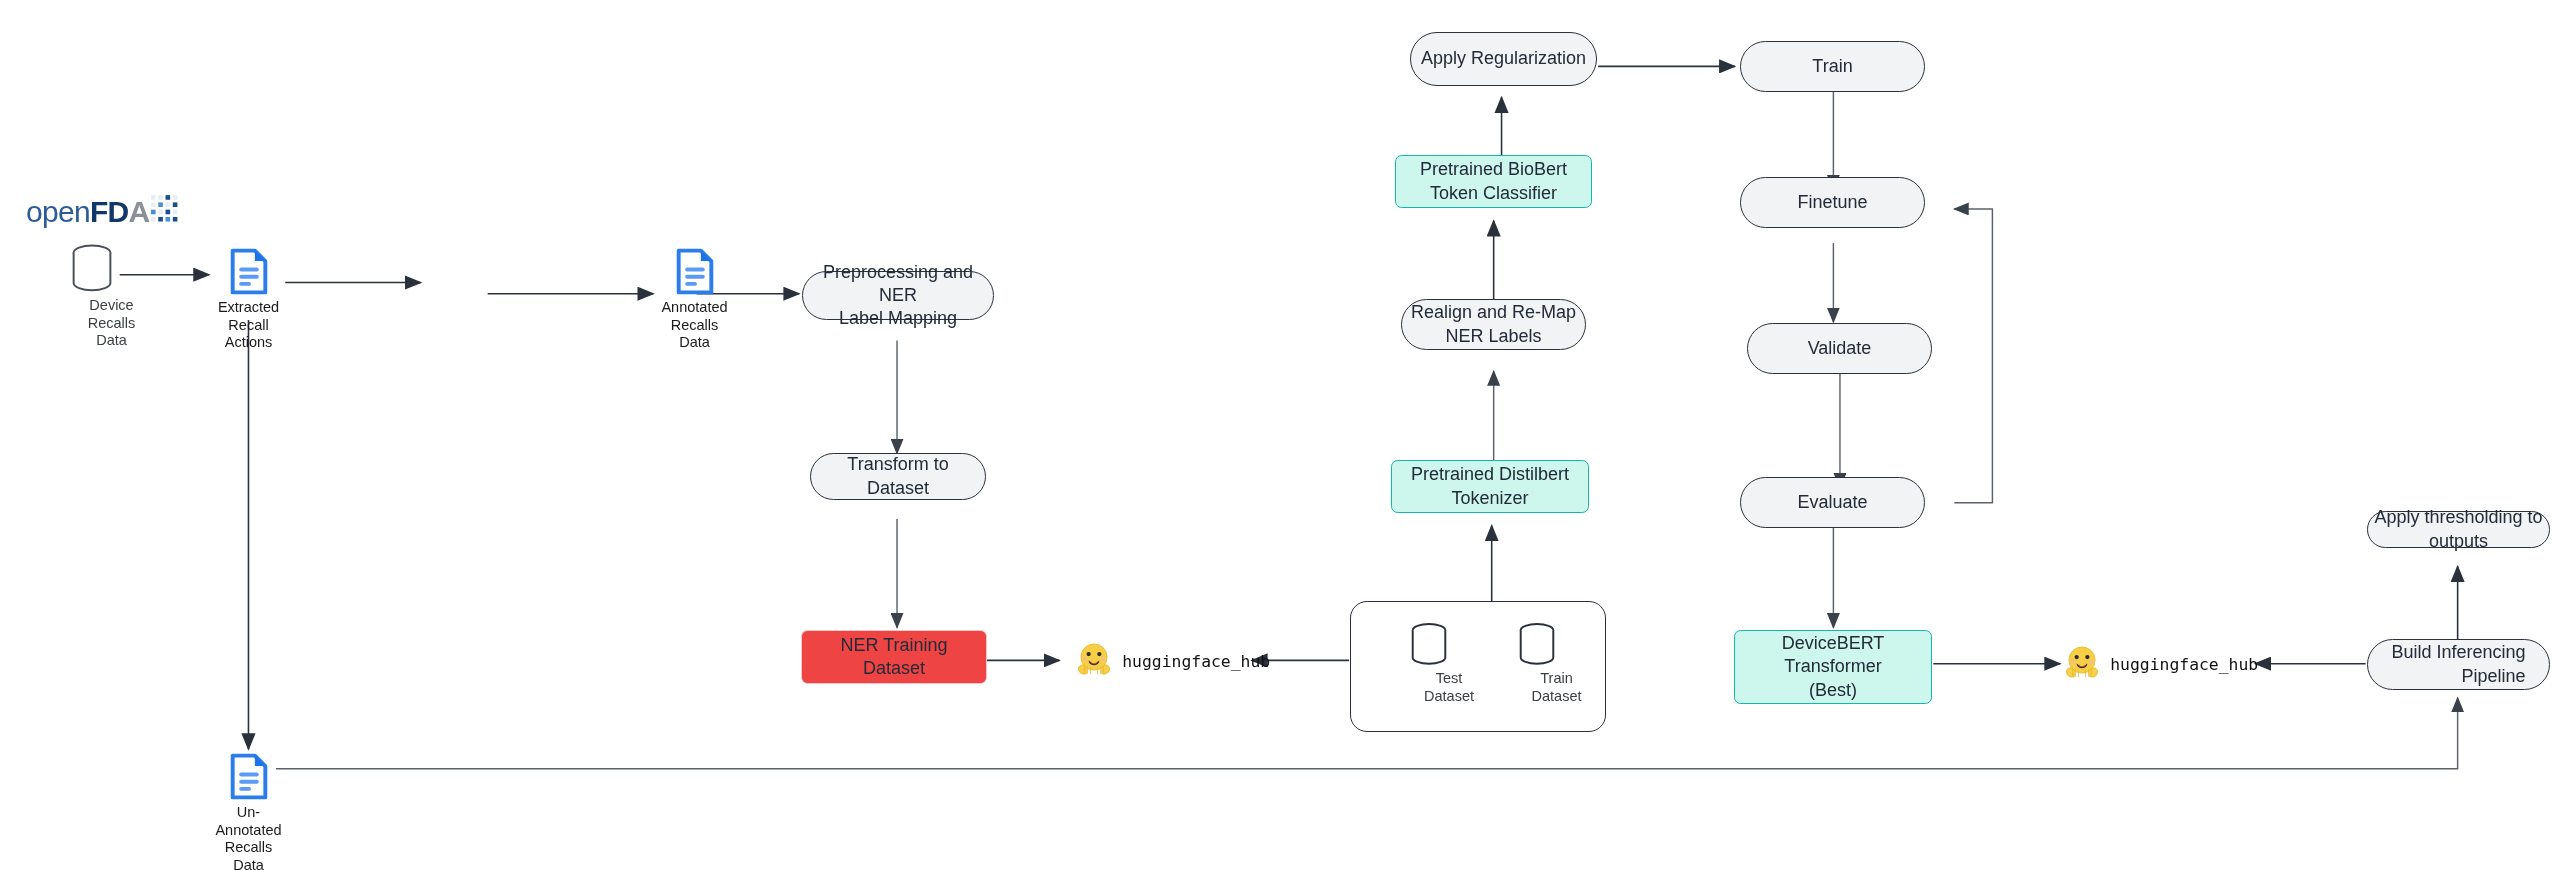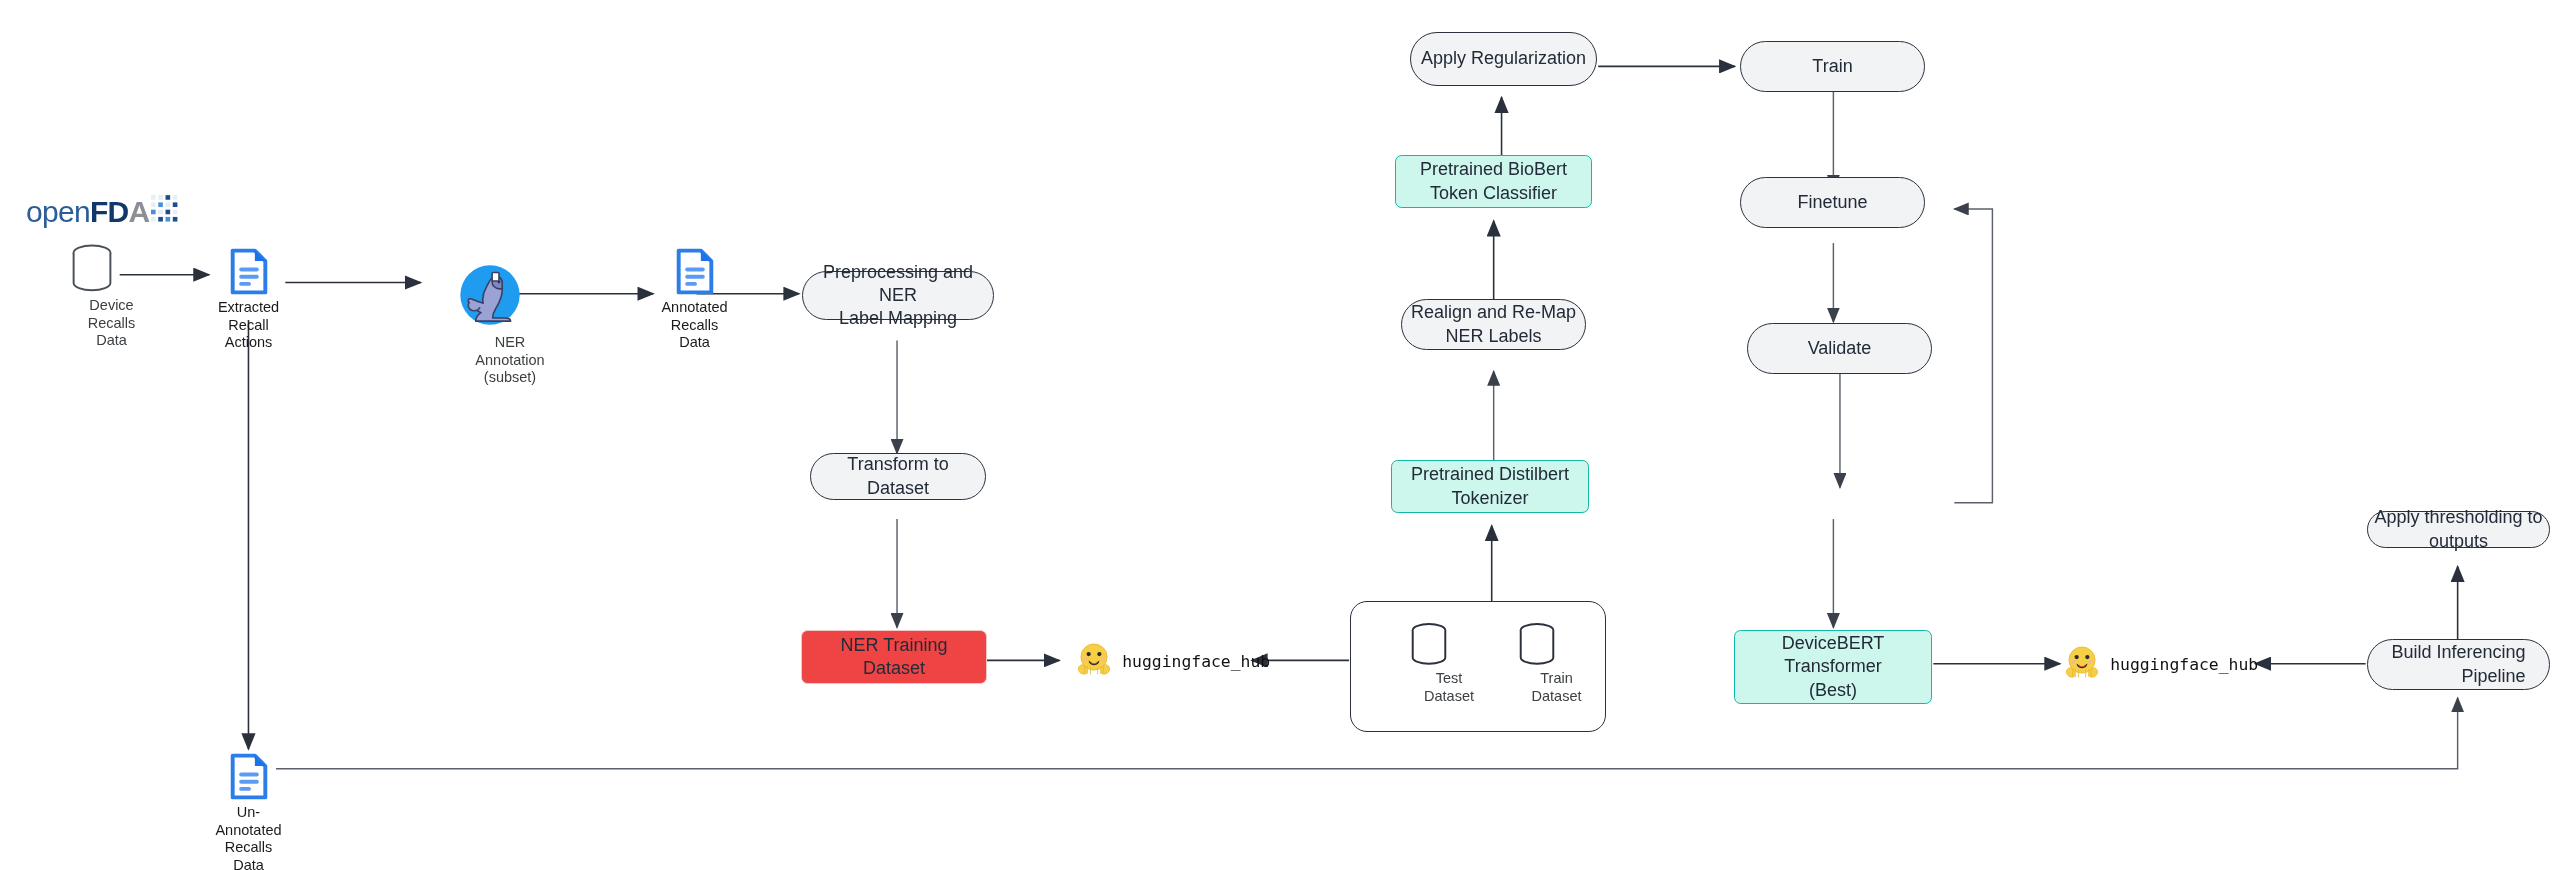--- a/index.html
+++ b/index.html
@@ -210,36 +210,20 @@
         <path d="M38,4 L54,20 L38,20 Z" fill="#1a73e8"></path>
         <rect x="14" y="30" width="30" height="6" rx="3" fill="#5b9bf3"></rect>
         <rect x="14" y="41" width="30" height="6" rx="3" fill="#5b9bf3"></rect>
         <rect x="14" y="52" width="18" height="6" rx="3" fill="#5b9bf3"></rect>
       </svg>
     </span>
     <span class="cap">Extracted Recall
 Actions</span>
   </div>
 
-  <div class="iconnode" style="left:421px;top:262px;width:138px;">
-    <span>
-      <svg width="66" height="66" viewBox="0 0 100 100">
-        <circle cx="50" cy="50" r="45" fill="#1f9bf0"></circle>
-        <g transform="translate(14,16) scale(0.80)">
-          <path d="M55,6 C62,6 68,12 68,20 L68,34 C68,48 62,58 56,68 C52,74 50,80 50,86 L72,86 C80,86 84,88 84,92 L18,92 C18,86 22,80 28,76 C20,72 12,66 6,58 C2,53 4,48 10,50 C18,53 26,56 32,58 C30,48 32,38 38,28 C42,20 48,6 55,6 Z" fill="#9aa3d4" stroke="#3b3f63" stroke-width="3" stroke-linejoin="round"></path>
-          <path d="M55,6 C62,6 68,12 68,20 L68,30 C62,32 56,30 52,26 C48,22 48,12 52,8 Z" fill="#7f88c4" stroke="#3b3f63" stroke-width="3" stroke-linejoin="round"></path>
-          <rect x="49" y="0" width="13" height="16" rx="2" fill="#ffffff" stroke="#3b3f63" stroke-width="3"></rect>
-          <circle cx="62" cy="18" r="2.6" fill="#2b2f4d"></circle>
-          <path d="M6,56 C2,62 4,70 12,72 C18,73 24,70 26,66" fill="#9aa3d4" stroke="#3b3f63" stroke-width="3" stroke-linejoin="round"></path>
-        </g>
-      </svg>
-    </span>
-    <span class="cap gray">NER Annotation
-(subset)</span>
-  </div>
 
   <div class="iconnode" style="left:655px;top:248px;width:79px;">
     <span class="docicon">
       <svg width="38" height="47" viewBox="0 0 58 72">
         <path d="M4,4 L38,4 L54,20 L54,68 L4,68 Z" fill="#ffffff" stroke="#2b7de9" stroke-width="6" stroke-linejoin="round"></path>
         <path d="M38,4 L54,20 L38,20 Z" fill="#1a73e8"></path>
         <rect x="14" y="30" width="30" height="6" rx="3" fill="#5b9bf3"></rect>
         <rect x="14" y="41" width="30" height="6" rx="3" fill="#5b9bf3"></rect>
         <rect x="14" y="52" width="18" height="6" rx="3" fill="#5b9bf3"></rect>
       </svg>
@@ -310,20 +294,21 @@
 Token Classifier</div>
 
   <div class="node proc" style="left:1410px;top:32px;width:187px;height:54px;">Apply Regularization</div>
 
   <div class="node proc" style="left:1740px;top:41px;width:185px;height:51px;">Train</div>
 
   <div class="node proc" style="left:1740px;top:177px;width:185px;height:51px;">Finetune</div>
 
   <div class="node proc" style="left:1747px;top:323px;width:185px;height:51px;">Validate</div>
 
+  <div class="node proc" style="left:1740px;top:477px;width:185px;height:51px;">Evaluate</div>
 
   <div class="node teal" style="left:1734px;top:630px;width:198px;height:74px;">DeviceBERT
 Transformer
 (Best)</div>
 
   <div class="hf" style="left:2063px;top:644px;">
     <span>
       <svg width="38" height="38" viewBox="0 0 64 64">
         <circle cx="32" cy="27" r="22" fill="#f7cf46" stroke="#e8bb2e" stroke-width="1.5"></circle>
         <circle cx="23" cy="22" r="3.6" fill="#2a2a2a"></circle>

